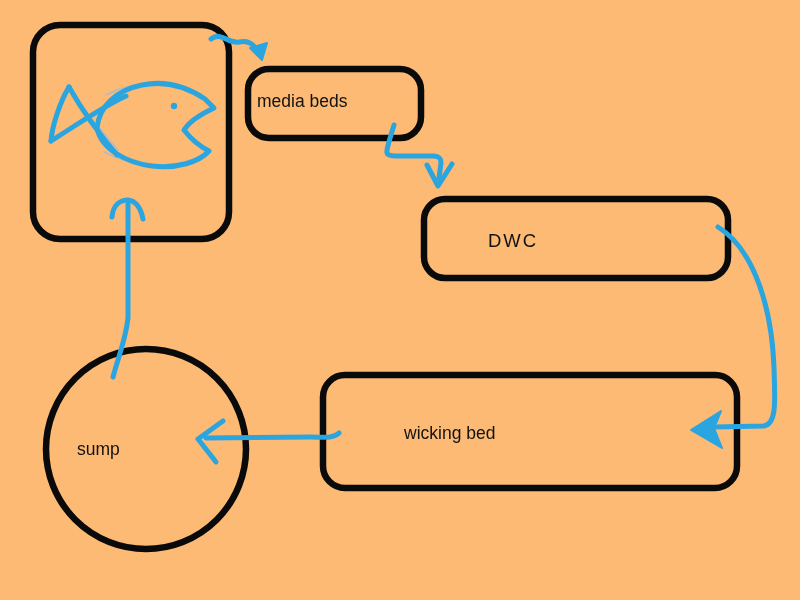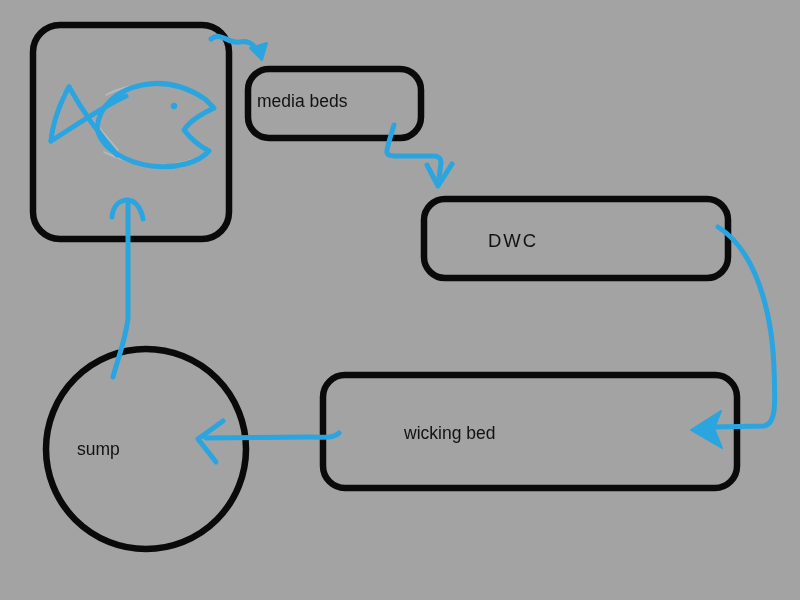--- a/index.html
+++ b/index.html
@@ -5,21 +5,21 @@
   html, body {
     margin: 0;
     padding: 0;
     background: #ffffff;
     font-family: "Liberation Sans", "DejaVu Sans", sans-serif;
   }
   .canvas-wrap {
     position: relative;
     width: 800px;
     height: 600px;
-    background: #a3a3a3;
+    background: #fdba74;
     overflow: hidden;
     text-align: right;
   }
   svg.sketch {
     position: absolute;
     inset: 0;
     display: block;
   }
   .node-outline {
     fill: none;

